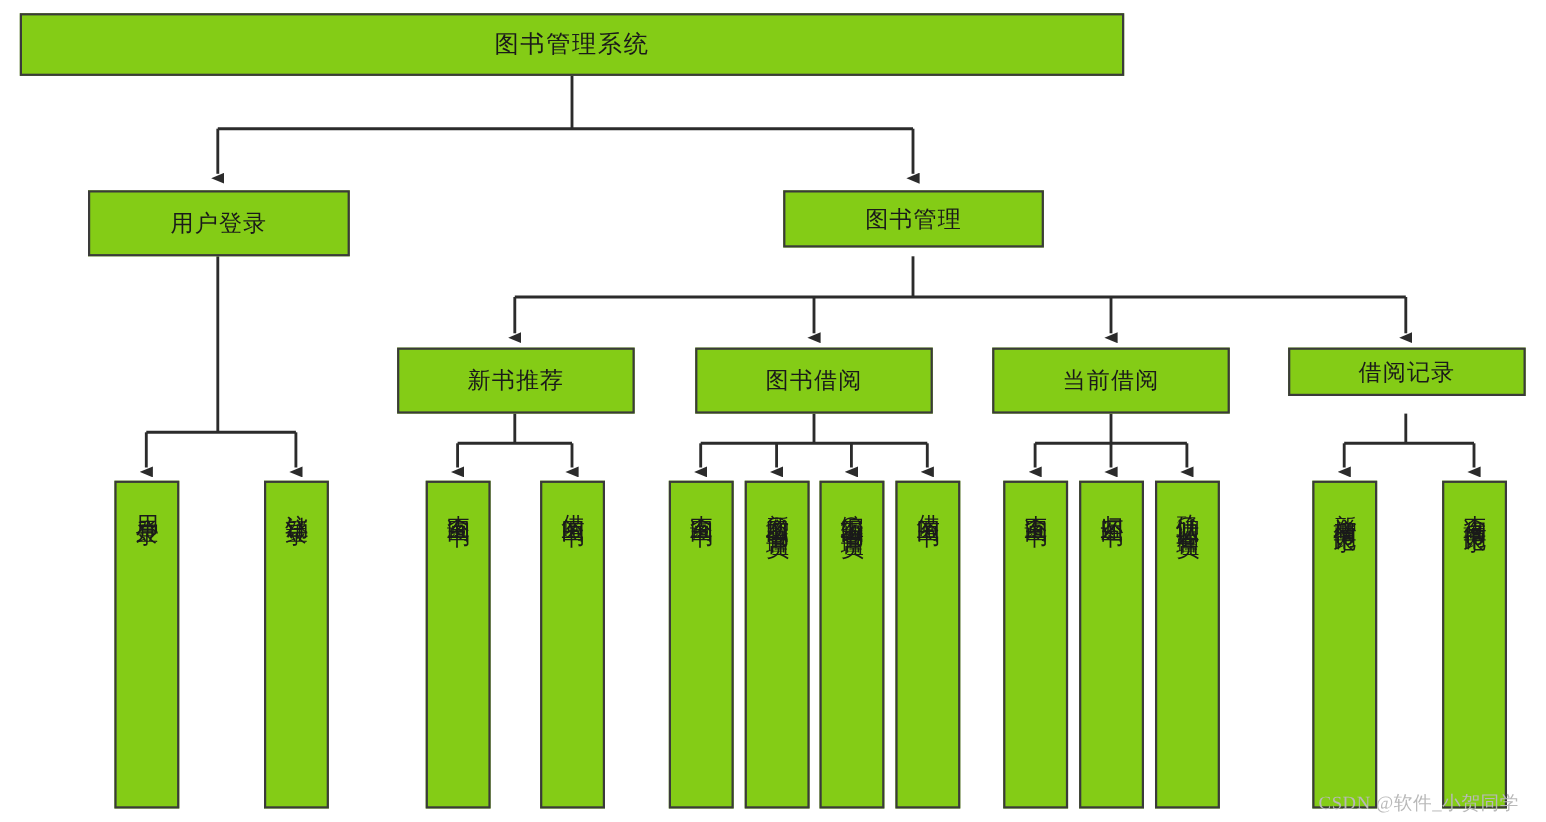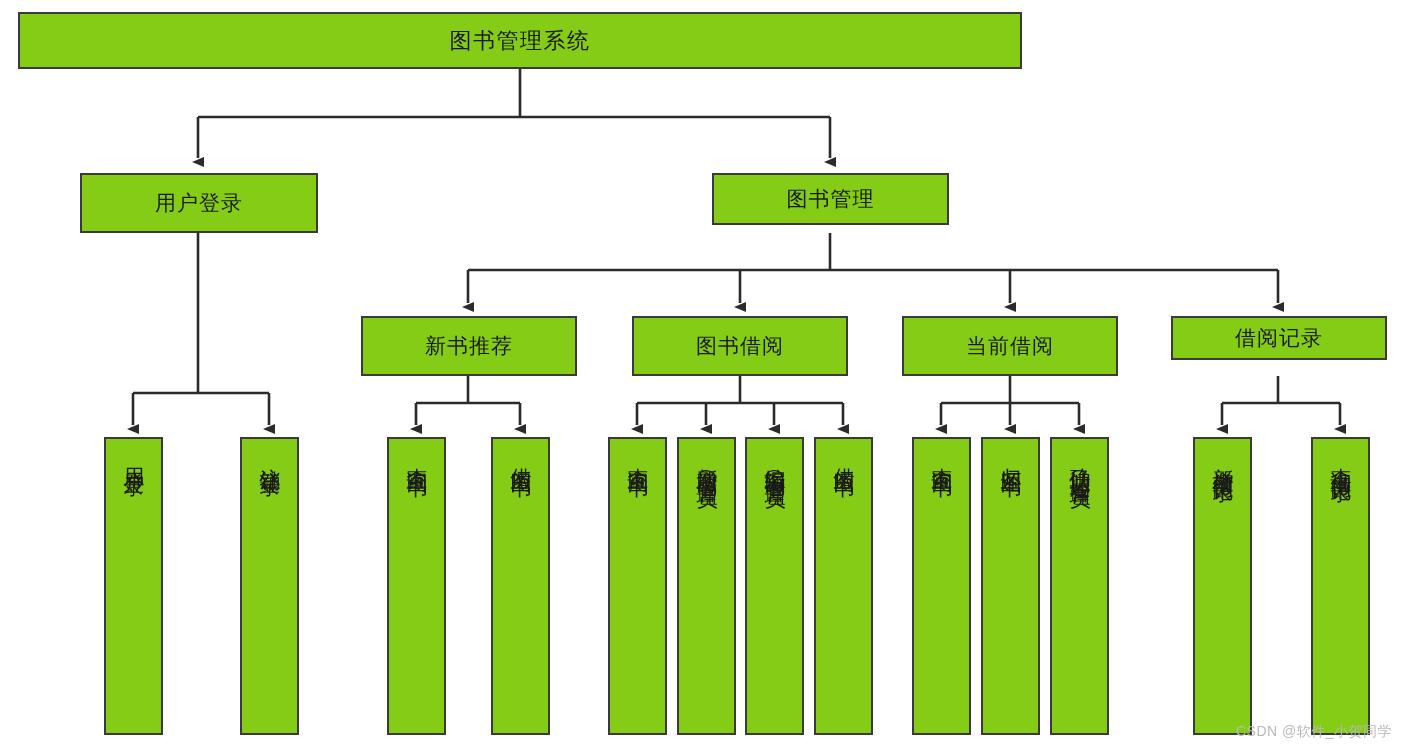--- a/index.html
+++ b/index.html
@@ -61,27 +61,27 @@
     writing-mode: vertical-rl;
     text-orientation: upright;
     font-size: 21px;
     line-height: 1.18;
     letter-spacing: 3px;
     white-space: nowrap;
     max-height: 286px;
   }
   .watermark {
     position: absolute;
-    right: 13px;
+    right: 24px;
     bottom: 6px;
-    font-size: 14px;
+    font-size: 17px;
     color: #b9b9b9;
     letter-spacing: 0.5px;
     white-space: nowrap;
-    font-family: Liberation Sans, sans-serif;
+    font-family: Liberation Serif, serif;
   }
 </style>
 </head>
 <body>
 
 <div id="canvas">
 
   <svg id="edges" viewBox="0 0 1405 747">
     <defs>
       <marker id="arrow" markerWidth="10" markerHeight="12" refX="1" refY="6" orient="auto" markerUnits="userSpaceOnUse">

